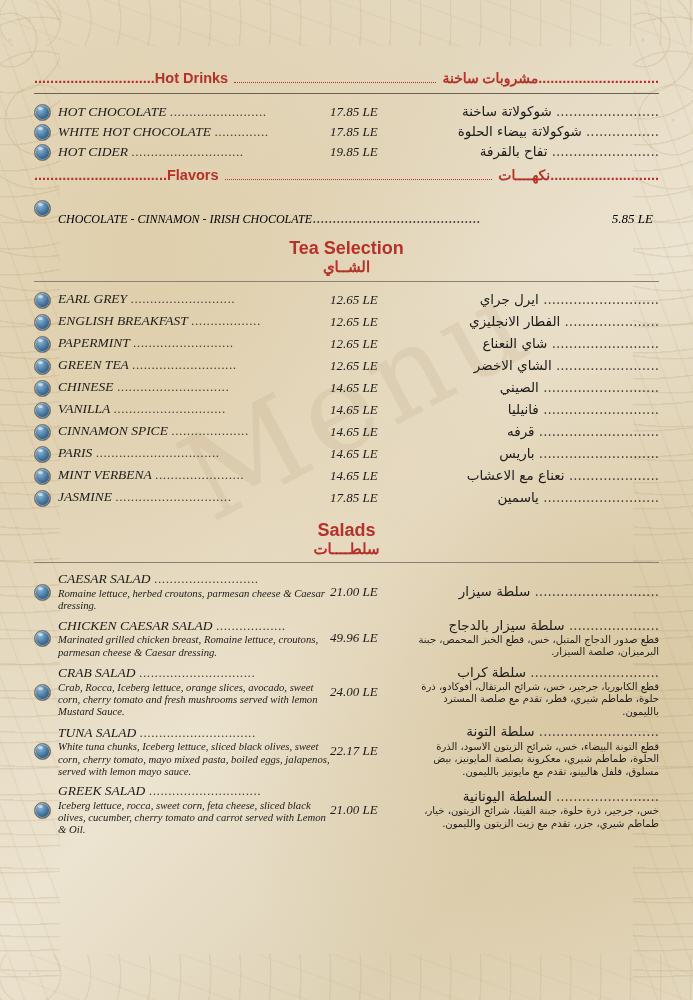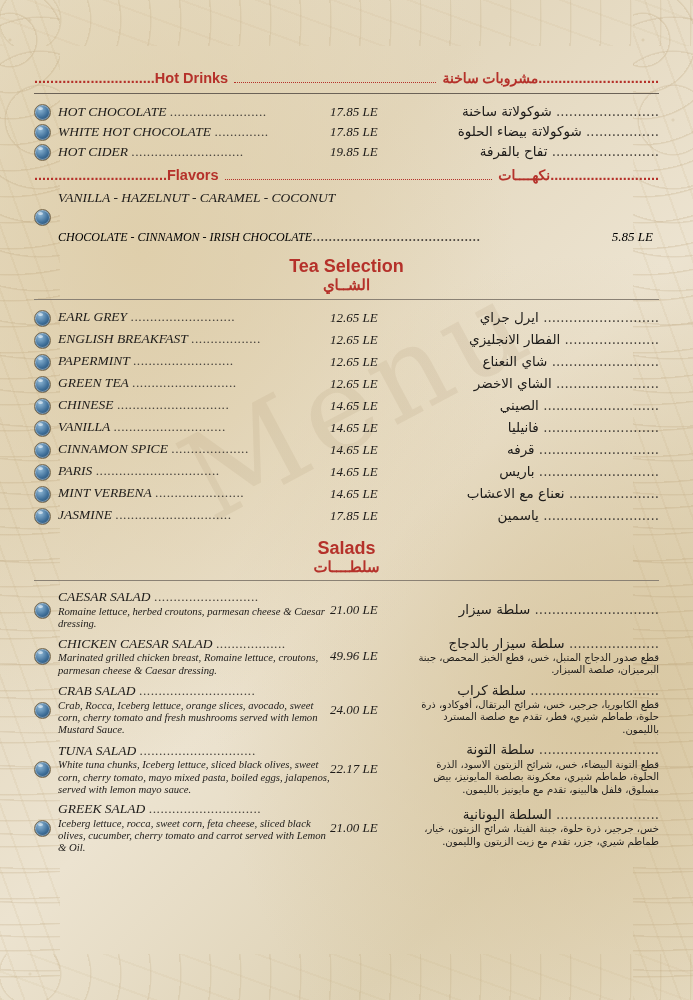--- a/index.html
+++ b/index.html
@@ -275,21 +275,20 @@
       <span class="en">.................................</span>
       <span class="en">Flavors</span>
       <span class="dots"></span>
       <span class="ar">نكهــــات</span>
       <span class="en">...........................</span>
     </div>
 
     <div class="item" style="margin-top:4px;">
       <span class="bullet"></span>
       <span style="flex:1 1 auto;">
-        <span class="flavor-line">VANILLA - HAZELNUT - CARAMEL - COCONUT</span>
         <div class="flavor-row2">
           <span class="txt">CHOCOLATE - CINNAMON - IRISH CHOCOLATE</span>
           <span class="lead">..........................................</span>
           <span class="pr">5.85  LE</span>
         </div>
       </span>
     </div>
 
     <div class="big-title">
       <span>Tea Selection</span>

